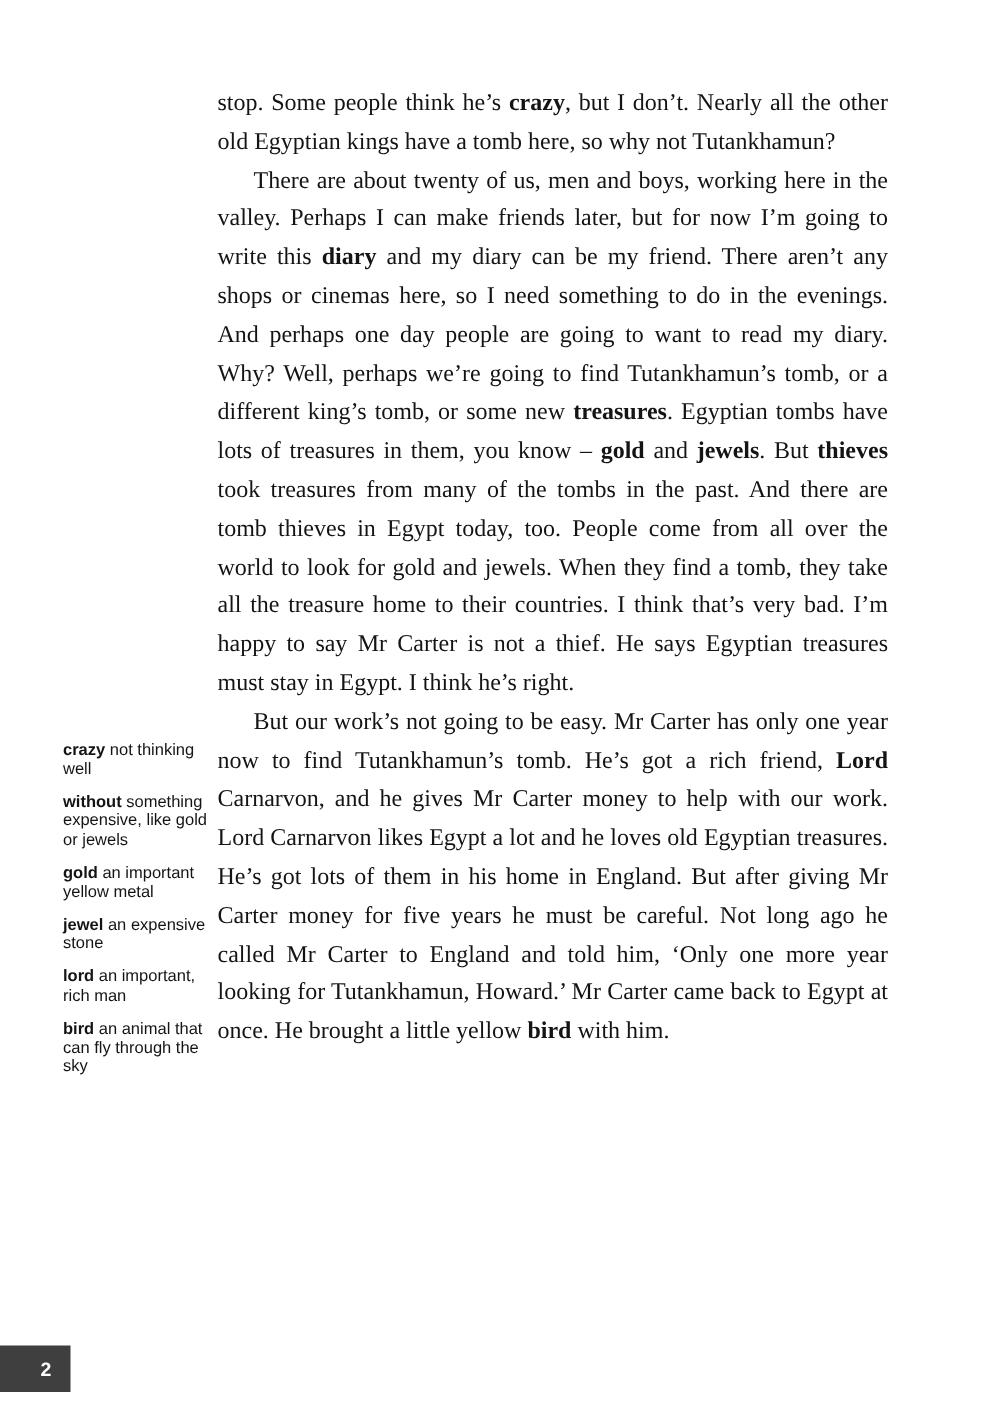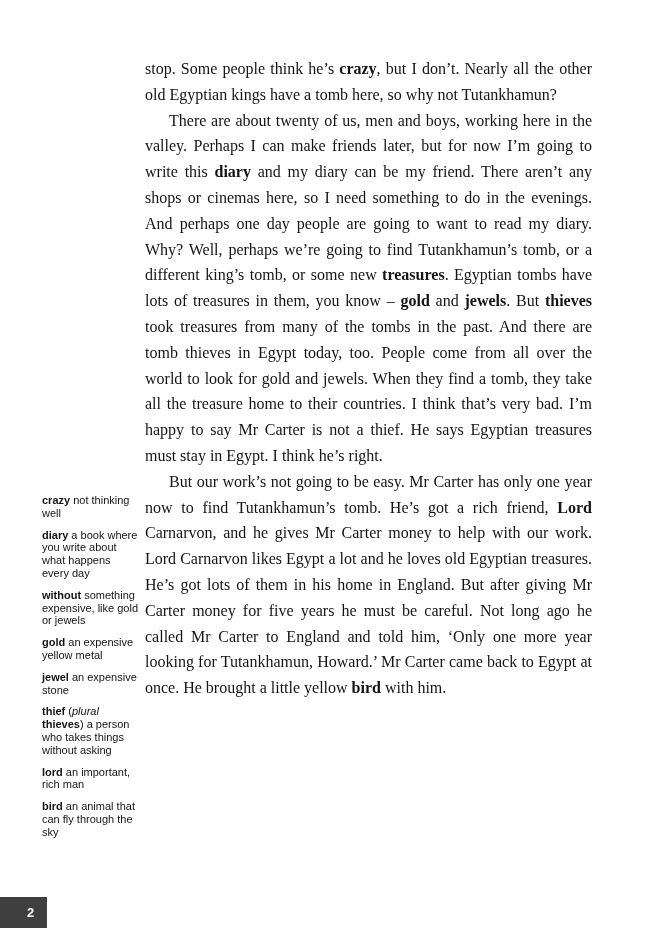--- a/index.html
+++ b/index.html
@@ -76,24 +76,22 @@
 <body>
 
 <div class="book-page">
   <div class="main-text-column">
       <p class="para"><span>stop. Some people think he’s </span><b>crazy</b><span>, but I don’t. Nearly all the other old Egyptian kings have a tomb here, so why not Tutankhamun?</span></p>
       <p class="para indent"><span>There are about twenty of us, men and boys, working here in the valley. Perhaps I can make friends later, but for now I’m going to write this </span><b>diary</b><span> and my diary can be my friend. There aren’t any shops or cinemas here, so I need something to do in the evenings. And perhaps one day people are going to want to read my diary. Why? Well, perhaps we’re going to find Tutankhamun’s tomb, or a different king’s tomb, or some new </span><b>treasures</b><span>. Egyptian tombs have lots of treasures in them, you know – </span><b>gold</b><span> and </span><b>jewels</b><span>. But </span><b>thieves</b><span> took treasures from many of the tombs in the past. And there are tomb thieves in Egypt today, too. People come from all over the world to look for gold and jewels. When they find a tomb, they take all the treasure home to their countries. I think that’s very bad. I’m happy to say Mr Carter is not a thief. He says Egyptian treasures must stay in Egypt. I think he’s right.</span></p>
       <p class="para indent"><span>But our work’s not going to be easy. Mr Carter has only one year now to find Tutankhamun’s tomb. He’s got a rich friend, </span><b>Lord</b><span> Carnarvon, and he gives Mr Carter money to help with our work. Lord Carnarvon likes Egypt a lot and he loves old Egyptian treasures. He’s got lots of them in his home in England. But after giving Mr Carter money for five years he must be careful. Not long ago he called Mr Carter to England and told him, ‘Only one more year looking for Tutankhamun, Howard.’ Mr Carter came back to Egypt at once. He brought a little yellow </span><b>bird</b><span> with him.</span></p>
     </div>
   <div class="glossary-sidebar">
       <div class="gloss-entry"><b>crazy</b><span> not thinking well</span></div>
-      <div class="gloss-entry"><b>diary</b><span> a book where you write about what happens every day</span></div>
       <div class="gloss-entry"><b>without</b><span> something expensive, like gold or jewels</span></div>
-      <div class="gloss-entry"><b>gold</b><span> an expensive yellow metal</span></div>
+      <div class="gloss-entry"><b>gold</b><span> an important yellow metal</span></div>
       <div class="gloss-entry"><b>jewel</b><span> an expensive stone</span></div>
-      <div class="gloss-entry"><b>thief</b><span> (</span><i>plural</i><span> </span><b>thieves</b><span>) a person who takes things without asking</span></div>
       <div class="gloss-entry"><b>lord</b><span> an important, rich man</span></div>
       <div class="gloss-entry"><b>bird</b><span> an animal that can fly through the sky</span></div>
     </div>
   <div class="page-num-box">
     <span>2</span>
   </div>
 </div>
 
 </body></html>

